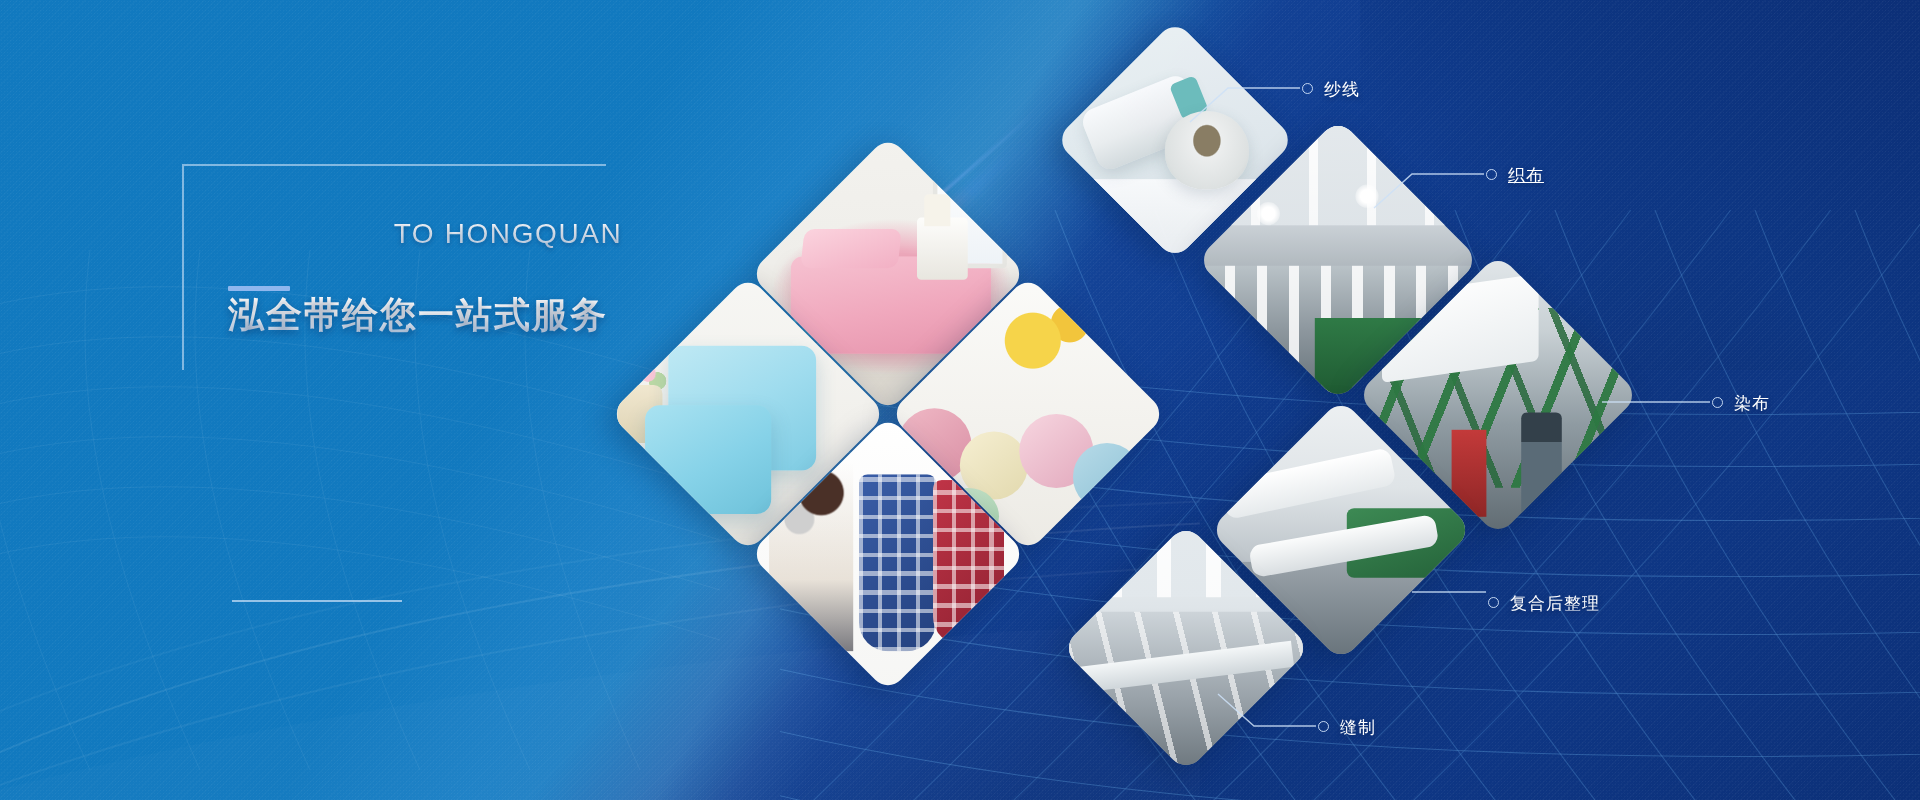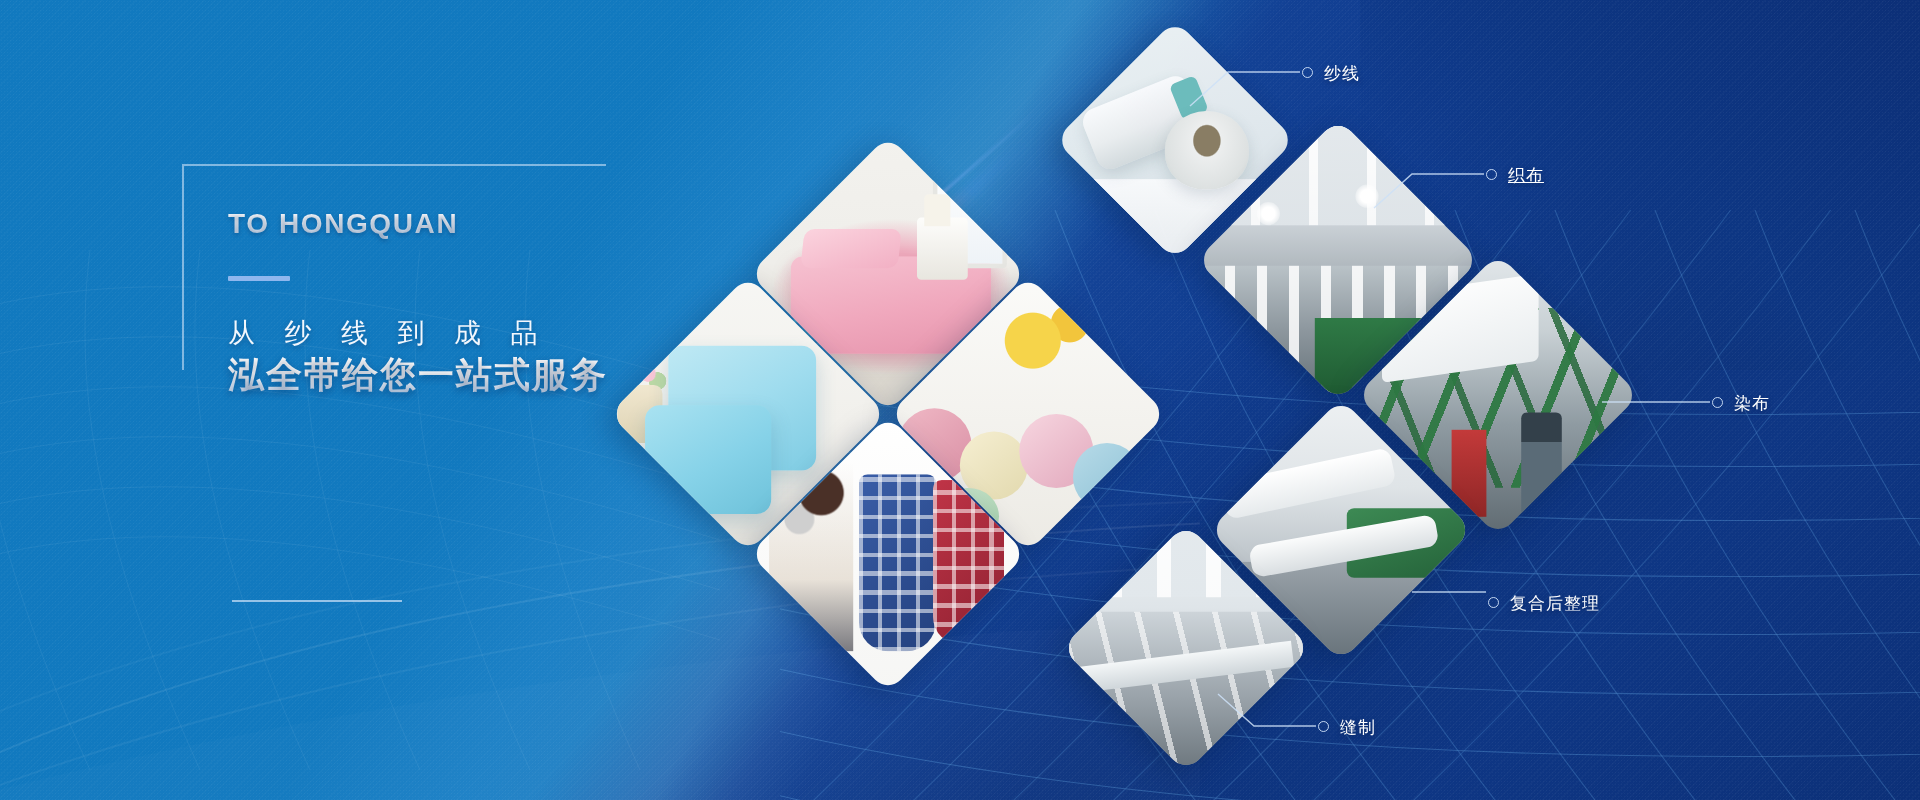--- a/index.html
+++ b/index.html
@@ -114,25 +114,26 @@
   }
 
   .welcome {
     font-size:73px; line-height:.96; letter-spacing:1.5px; font-weight:400;
     background:linear-gradient(180deg,#ffffff 0%,#ffffff 42%,#c9d9ea 72%,#9fb8d4 100%);
     -webkit-background-clip:text; background-clip:text; color:transparent;
     text-shadow:0 3px 6px rgba(0,28,72,.30);
     white-space:nowrap;
   }
   .welcome-sub {
-    font-size:28px; letter-spacing:1.6px; font-weight:700;
+    margin-top:10px; font-size:28px; letter-spacing:1.6px; font-weight:400;
     background:linear-gradient(180deg,#ffffff 0%,#eef4fb 45%,#bccee3 100%);
     -webkit-background-clip:text; background-clip:text; color:transparent;
     text-shadow:0 2px 4px rgba(0,28,72,.28);
     white-space:nowrap;
+    text-align:center;
   }
   .rule-accent { margin-top:36px; width:62px; height:5px; background:#8fb7ee; border-radius:1px; }
 
   .cn-line1 {
     margin-top:34px; font-size:27px; letter-spacing:11px; color:#f2f7fd; font-weight:400;
     text-shadow:0 2px 5px rgba(0,26,70,.35);
     white-space:nowrap;
   }
   .cn-line2 {
     margin-top:0; font-size:36px; letter-spacing:2px; font-weight:700;
@@ -466,21 +467,20 @@
     <div class="glow"></div>
     <div class="streak2"></div>
     <div class="streak"></div>
   </div>
 
   <div class="left-text">
     <div class="bracket"></div>
 
     <div class="welcome-sub">TO HONGQUAN</div>
     <div class="rule-accent"></div>
-    <div class="cn-line1">从 纱 线 到 成 品</div>
     <div class="cn-line2">泓全带给您一站式服务</div>
   </div>
   <div class="rule-bottom" style="top:600px;"></div>
 
   <div class="dia" style="left:790px; top:176px; width:196px; height:196px;">
     <div class="inner">
       <div class="ph ph-bed">
           <span class="win"></span>
           <span class="tbl"></span>
           <span class="lamp"></span>
@@ -571,21 +571,21 @@
   <div class="dia" style="left:1098px; top:560px; width:176px; height:176px;">
     <div class="inner">
       <div class="ph ph-sew">
           <span class="ceil"></span>
           <span class="rows"></span>
           <span class="tbl"></span>
         </div>
     </div>
   </div>
 
-  <div class="callout" style="left:1188px; top:60px; width:340px; height:60px;">
+  <div class="callout" style="left:1188px; top:76px; width:340px; height:60px;">
     <svg width="340" height="60">
       <path class="lead" d="M2,46 L40,12 L112,12"></path>
     </svg>
     <span class="dot" style="left:114px; top:7px;"></span>
     <span class="lbl" style="left:136px; top:2px;">纱线</span>
   </div>
 
   <div class="callout" style="left:1372px; top:162px; width:340px; height:60px;">
     <svg width="340" height="60">
       <path class="lead" d="M2,46 L40,12 L112,12"></path>

